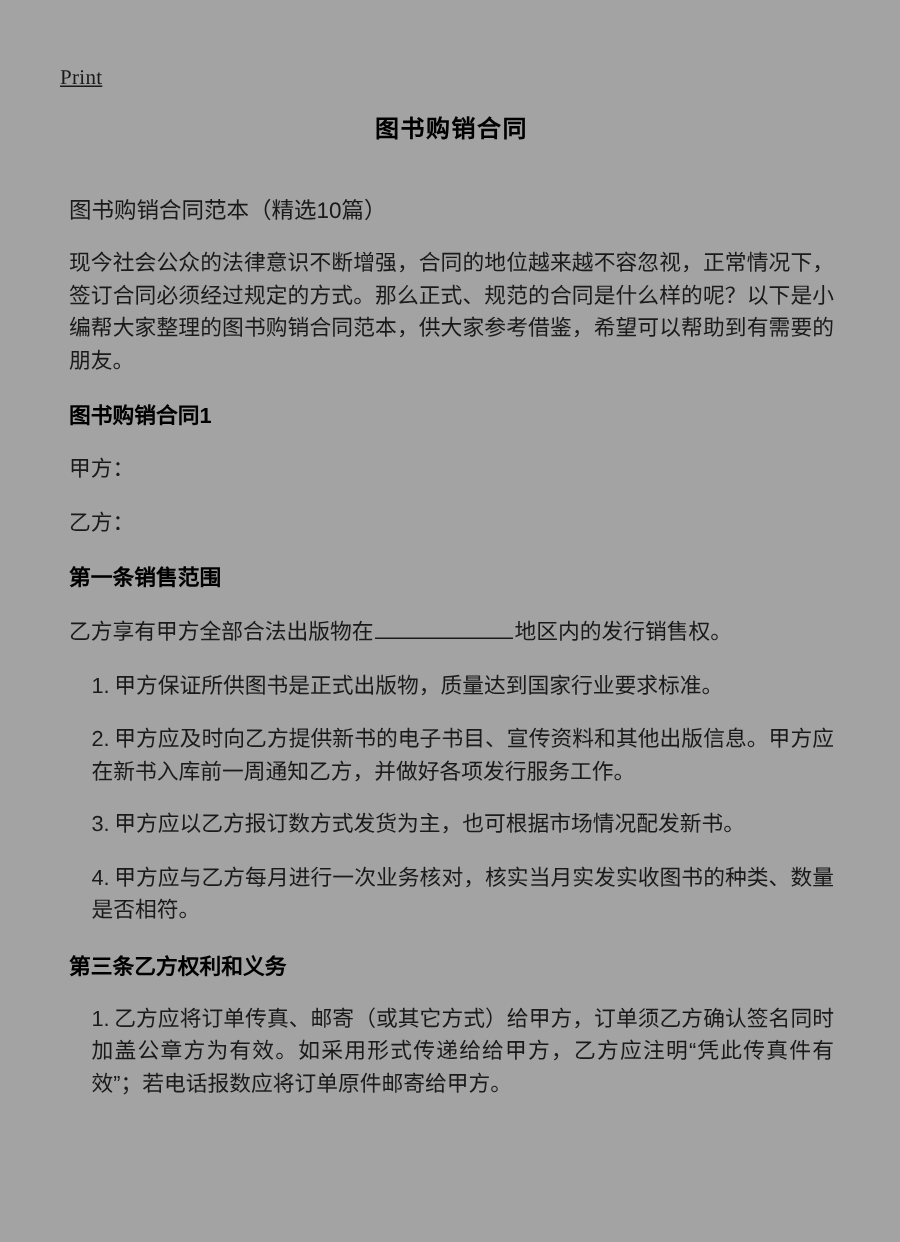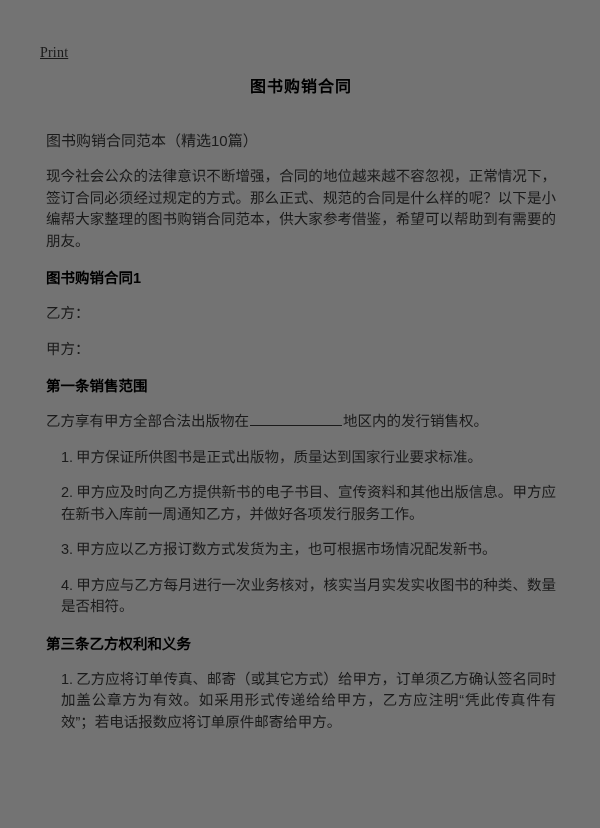--- a/index.html
+++ b/index.html
@@ -14,21 +14,21 @@
     overflow: hidden;
     font-family: "Liberation Sans", "DejaVu Sans", sans-serif;
     color: #1a1a1a;
     -webkit-font-smoothing: antialiased;
   }
 
   .page {
     position: relative;
     width: 600px;
     height: 828px;
-    background: #737373;
+    background: #a3a3a3;
     box-sizing: border-box;
   }
 
   
   .print-link {
     position: absolute;
     left: 40px;
     top: 44px;
     font-family: "Liberation Serif", "DejaVu Serif", serif;
     font-size: 14px;
@@ -112,23 +112,23 @@
   <div class="content">
 
     <h1 class="doc-title">图书购销合同</h1>
 
     <div class="subtitle">图书购销合同范本（精选10篇）</div>
 
     <p class="para">现今社会公众的法律意识不断增强，合同的地位越来越不容忽视，正常情况下，签订合同必须经过规定的方式。那么正式、规范的合同是什么样的呢？以下是小编帮大家整理的图书购销合同范本，供大家参考借鉴，希望可以帮助到有需要的朋友。</p>
 
     <h3 class="section">图书购销合同1</h3>
 
+    <p class="para">甲方：</p>
+
     <p class="para">乙方：</p>
-
-    <p class="para">甲方：</p>
 
 
     <h3 class="section">第一条销售范围</h3>
     <p class="para"><span>乙方享有甲方全部合法出版物在</span><span class="blank-field"></span><span>地区内的发行销售权。</span></p>
 
     <p class="item"><span class="num">1.</span><span>甲方保证所供图书是正式出版物，质量达到国家行业要求标准。</span></p>
     <p class="item"><span class="num">2.</span><span>甲方应及时向乙方提供新书的电子书目、宣传资料和其他出版信息。甲方应在新书入库前一周通知乙方，并做好各项发行服务工作。</span></p>
     <p class="item"><span class="num">3.</span><span>甲方应以乙方报订数方式发货为主，也可根据市场情况配发新书。</span></p>
     <p class="item"><span class="num">4.</span><span>甲方应与乙方每月进行一次业务核对，核实当月实发实收图书的种类、数量是否相符。</span></p>
 

